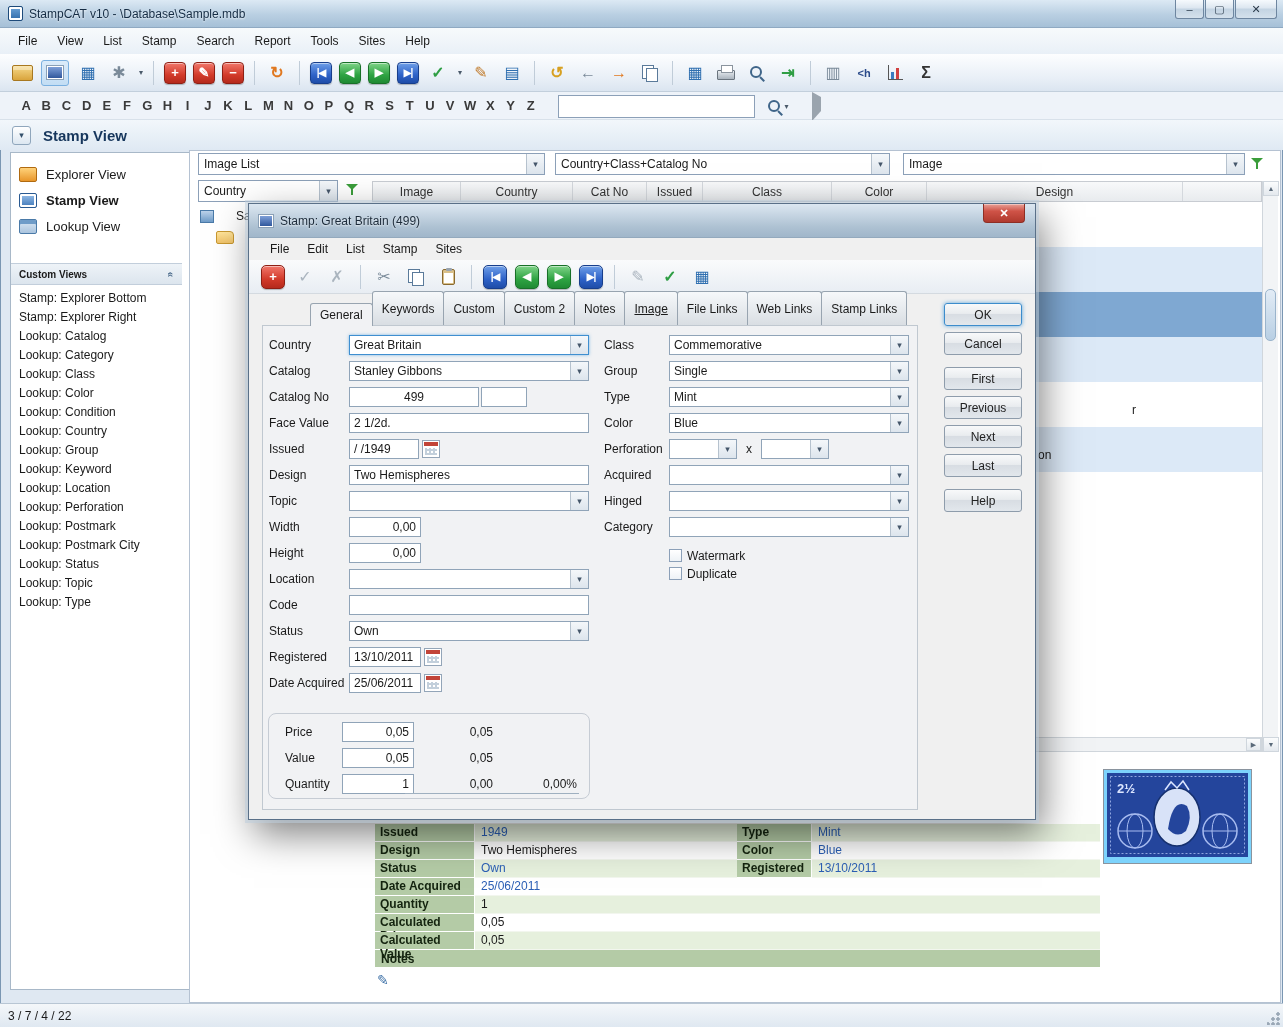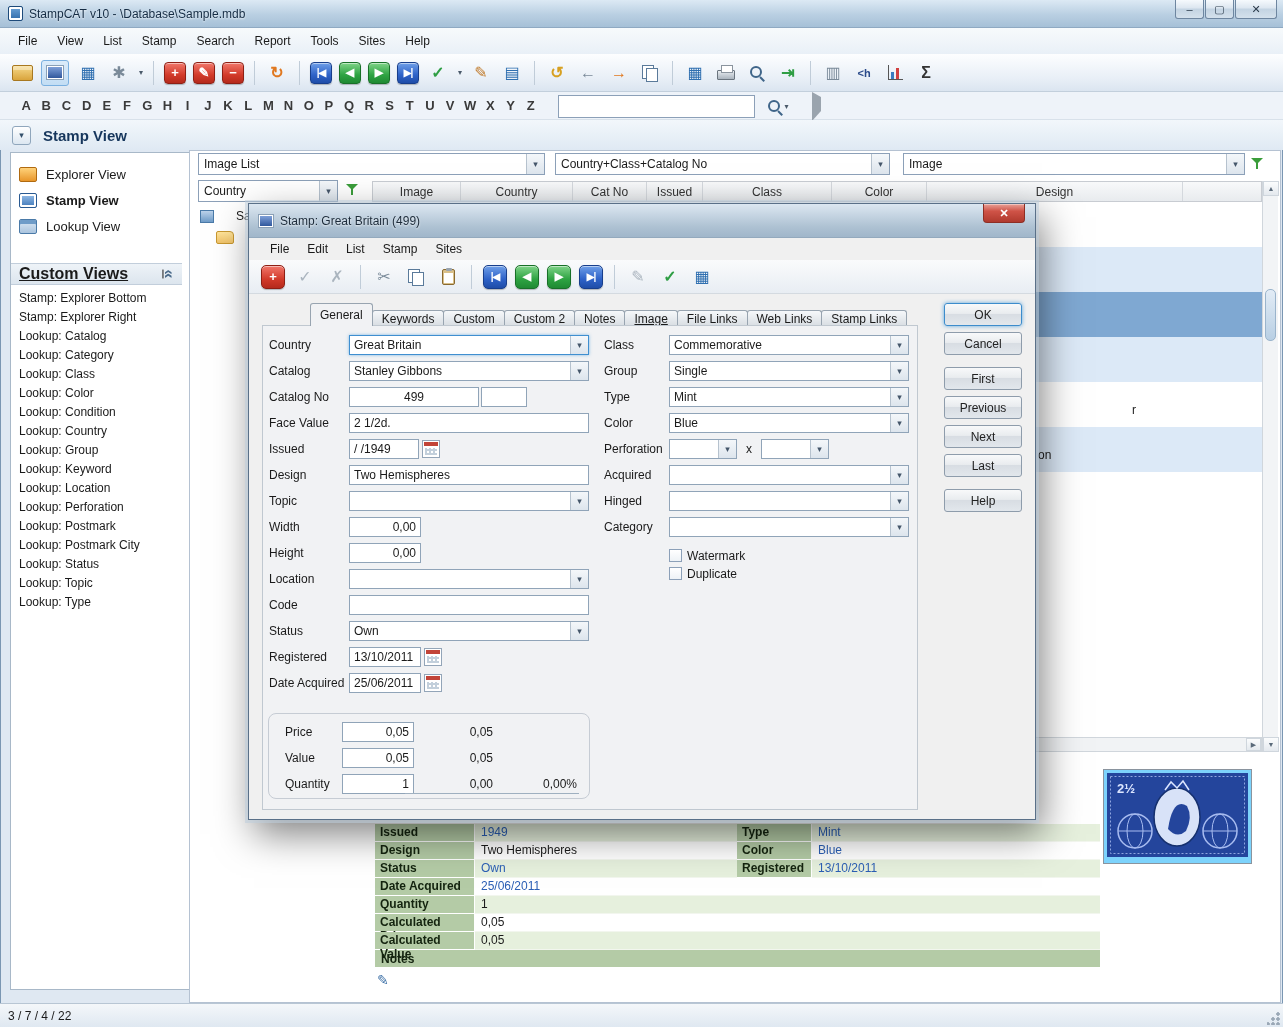--- a/index.html
+++ b/index.html
@@ -66,21 +66,21 @@
 .vh-btn{margin-left:12px;width:19px;height:19px;border:1px solid #8fa6bc;border-radius:3px;background:linear-gradient(#fff,#dce7f1);font-size:9px;display:flex;align-items:center;justify-content:center;color:#33506b;}
 .vh-title{margin-left:12px;font-size:15px;font-weight:bold;color:#16365c;}
 
 .sidebar{position:absolute;left:10px;top:152px;width:191px;height:838px;background:#fff;border:1px solid #a8b8c8;}
 .sv-item{display:flex;align-items:center;height:26px;padding-left:8px;font-size:13px;gap:9px;}
 .sv-item.bold{font-weight:bold;}
 .sv-icon{width:18px;height:15px;border-radius:2px;flex:none;}
 .icon-explorer{background:linear-gradient(#ffd27a,#e8962a);border:1px solid #b06a10;}
 .icon-stampview{background:linear-gradient(#9ac0ea,#3f78b8);border:1px solid #2a5a92;box-shadow:inset 0 0 0 2px #fff;}
 .icon-lookup{background:linear-gradient(#dce8f4,#aac4de);border:1px solid #4a7aa8;box-shadow:inset 0 4px 0 #6f9cc8;}
-.custom-header{position:absolute;top:110px;left:0;width:171px;height:22px;background:linear-gradient(#eef3f8,#dce5ee);border-top:1px solid #c2cedb;border-bottom:1px solid #c2cedb;display:flex;align-items:center;justify-content:space-between;padding:0 8px;font-weight:bold;font-size:16px;text-decoration:underline;}
+.custom-header{position:absolute;top:110px;left:0;width:171px;height:22px;background:linear-gradient(#eef3f8,#dce5ee);border-top:1px solid #c2cedb;border-bottom:1px solid #c2cedb;display:flex;align-items:center;justify-content:space-between;padding:0 8px;font-weight:bold;font-size:10px;}
 .chev-up{transform:rotate(90deg);color:#4a6a8a;font-weight:bold;}
 .cv-list{position:absolute;top:136px;left:0;width:171px;}
 .cv-item{height:19px;line-height:19px;padding-left:8px;font-size:12px;white-space:nowrap;overflow:hidden;}
 
 .main-panel{position:absolute;left:189px;top:150px;width:1092px;height:853px;background:#fff;border:1px solid #b5c2d2;}
 .combo{position:absolute;height:22px;border:1px solid #8ca0b8;background:#fff;display:flex;align-items:center;padding:0 20px 0 5px;font-size:12px;}
 .combo::after{content:"▾";position:absolute;right:0;top:0;bottom:0;width:17px;background:linear-gradient(#f4f7fa,#dde5ed);border-left:1px solid #b6c2ce;color:#44566a;font-size:9px;display:flex;align-items:center;justify-content:center;}
 .thead{position:absolute;left:372px;top:181px;width:890px;height:21px;display:flex;background:linear-gradient(#f8f9fa,#e8ebee);border:1px solid #c8ccd2;}
 .th{height:100%;display:flex;align-items:center;justify-content:center;border-right:1px solid #d4d8dd;font-size:12px;color:#333;}
 .thead .th:nth-child(1){width:88px;}.thead .th:nth-child(2){width:112px;}.thead .th:nth-child(3){width:74px;}
@@ -121,21 +121,21 @@
  radial-gradient(circle at 1px 13px,#9aa8b6 1.5px,transparent 2px);}
 
 .dialog{position:absolute;left:248px;top:203px;width:788px;height:617px;background:#f0f0f0;border:1px solid #5a7088;box-shadow:0 0 0 3px rgba(190,205,220,.55),6px 14px 36px rgba(0,0,0,.5);z-index:50;}
 .dlg-titlebar{position:absolute;left:0;top:0;width:100%;height:34px;background:linear-gradient(rgba(218,230,241,.9),rgba(166,188,207,.9) 70%,rgba(152,176,198,.9));border-bottom:1px solid #93a9bd;display:flex;align-items:center;padding:0 10px;}
 .dlg-title{font-size:12px;color:#1c2b3a;margin-left:7px;text-shadow:0 1px 2px rgba(255,255,255,.8);}
 .dlg-close{position:absolute;right:10px;top:0;width:42px;height:19px;background:linear-gradient(#e8a198,#cf5347 40%,#b03a2e);border:1px solid #8e2e24;border-top:none;border-radius:0 0 4px 4px;color:#fff;font-weight:bold;font-size:11px;display:flex;align-items:center;justify-content:center;box-shadow:inset 0 1px 0 rgba(255,255,255,.4);}
 .dlg-menubar{position:absolute;left:0;top:34px;width:100%;height:22px;display:flex;align-items:center;padding-left:12px;background:#f0f0f0;}
 .dlg-menubar .menu-item{padding:3px 9px;}
 .dlg-toolbar{position:absolute;left:0;top:56px;width:100%;height:34px;background:linear-gradient(#fafbfc,#e8edf3);border-bottom:1px solid #d4dae0;display:flex;align-items:center;padding-left:12px;gap:8px;}
 .dlg-tabs{position:absolute;left:14px;top:99px;height:23px;display:flex;align-items:flex-end;margin-left:47px;}
-.dtab{height:16px;padding:0 9px;border:1px solid #98a4b0;border-bottom:none;background:linear-gradient(#f6f8fa,#e4e8ec 60%,#d8dde2);border-radius:3px 3px 0 0;display:flex;align-items:center;margin-right:-1px;font-size:12px;}
+.dtab{height:35px;padding:0 9px;border:1px solid #98a4b0;border-bottom:none;background:linear-gradient(#f6f8fa,#e4e8ec 60%,#d8dde2);border-radius:3px 3px 0 0;display:flex;align-items:center;margin-right:-1px;font-size:12px;}
 .dlg-tabs .dtab:first-child{height:23px;background:#f1f2f4;position:relative;z-index:2;font-weight:normal;}
 .dlg-tabs .dtab:nth-child(6){text-decoration:underline;}
 .tabpage{position:absolute;left:13px;top:121px;width:656px;height:485px;border:1px solid #c0c8d0;background:#f1f2f4;}
 .flabel{position:absolute;font-size:12px;color:#1a1a1a;white-space:nowrap;}
 .ctrl{position:absolute;height:20px;border:1px solid #90a4b8;background:#fff;font-size:12px;display:flex;align-items:center;padding:0 4px;}
 .ctrl.cmb{padding-right:20px;}
 .ctrl.cmb::after{content:"▾";position:absolute;right:0;top:0;bottom:0;width:17px;background:linear-gradient(#f4f7fa,#dde5ed);border-left:1px solid #b6c2ce;color:#44566a;font-size:9px;display:flex;align-items:center;justify-content:center;}
 .ctrl.num{justify-content:flex-end;}
 .ctrl.cen{justify-content:center;}
 .ctrl.focus{border:1px solid #3f8fd0;box-shadow:0 0 3px rgba(80,160,220,.7);}

